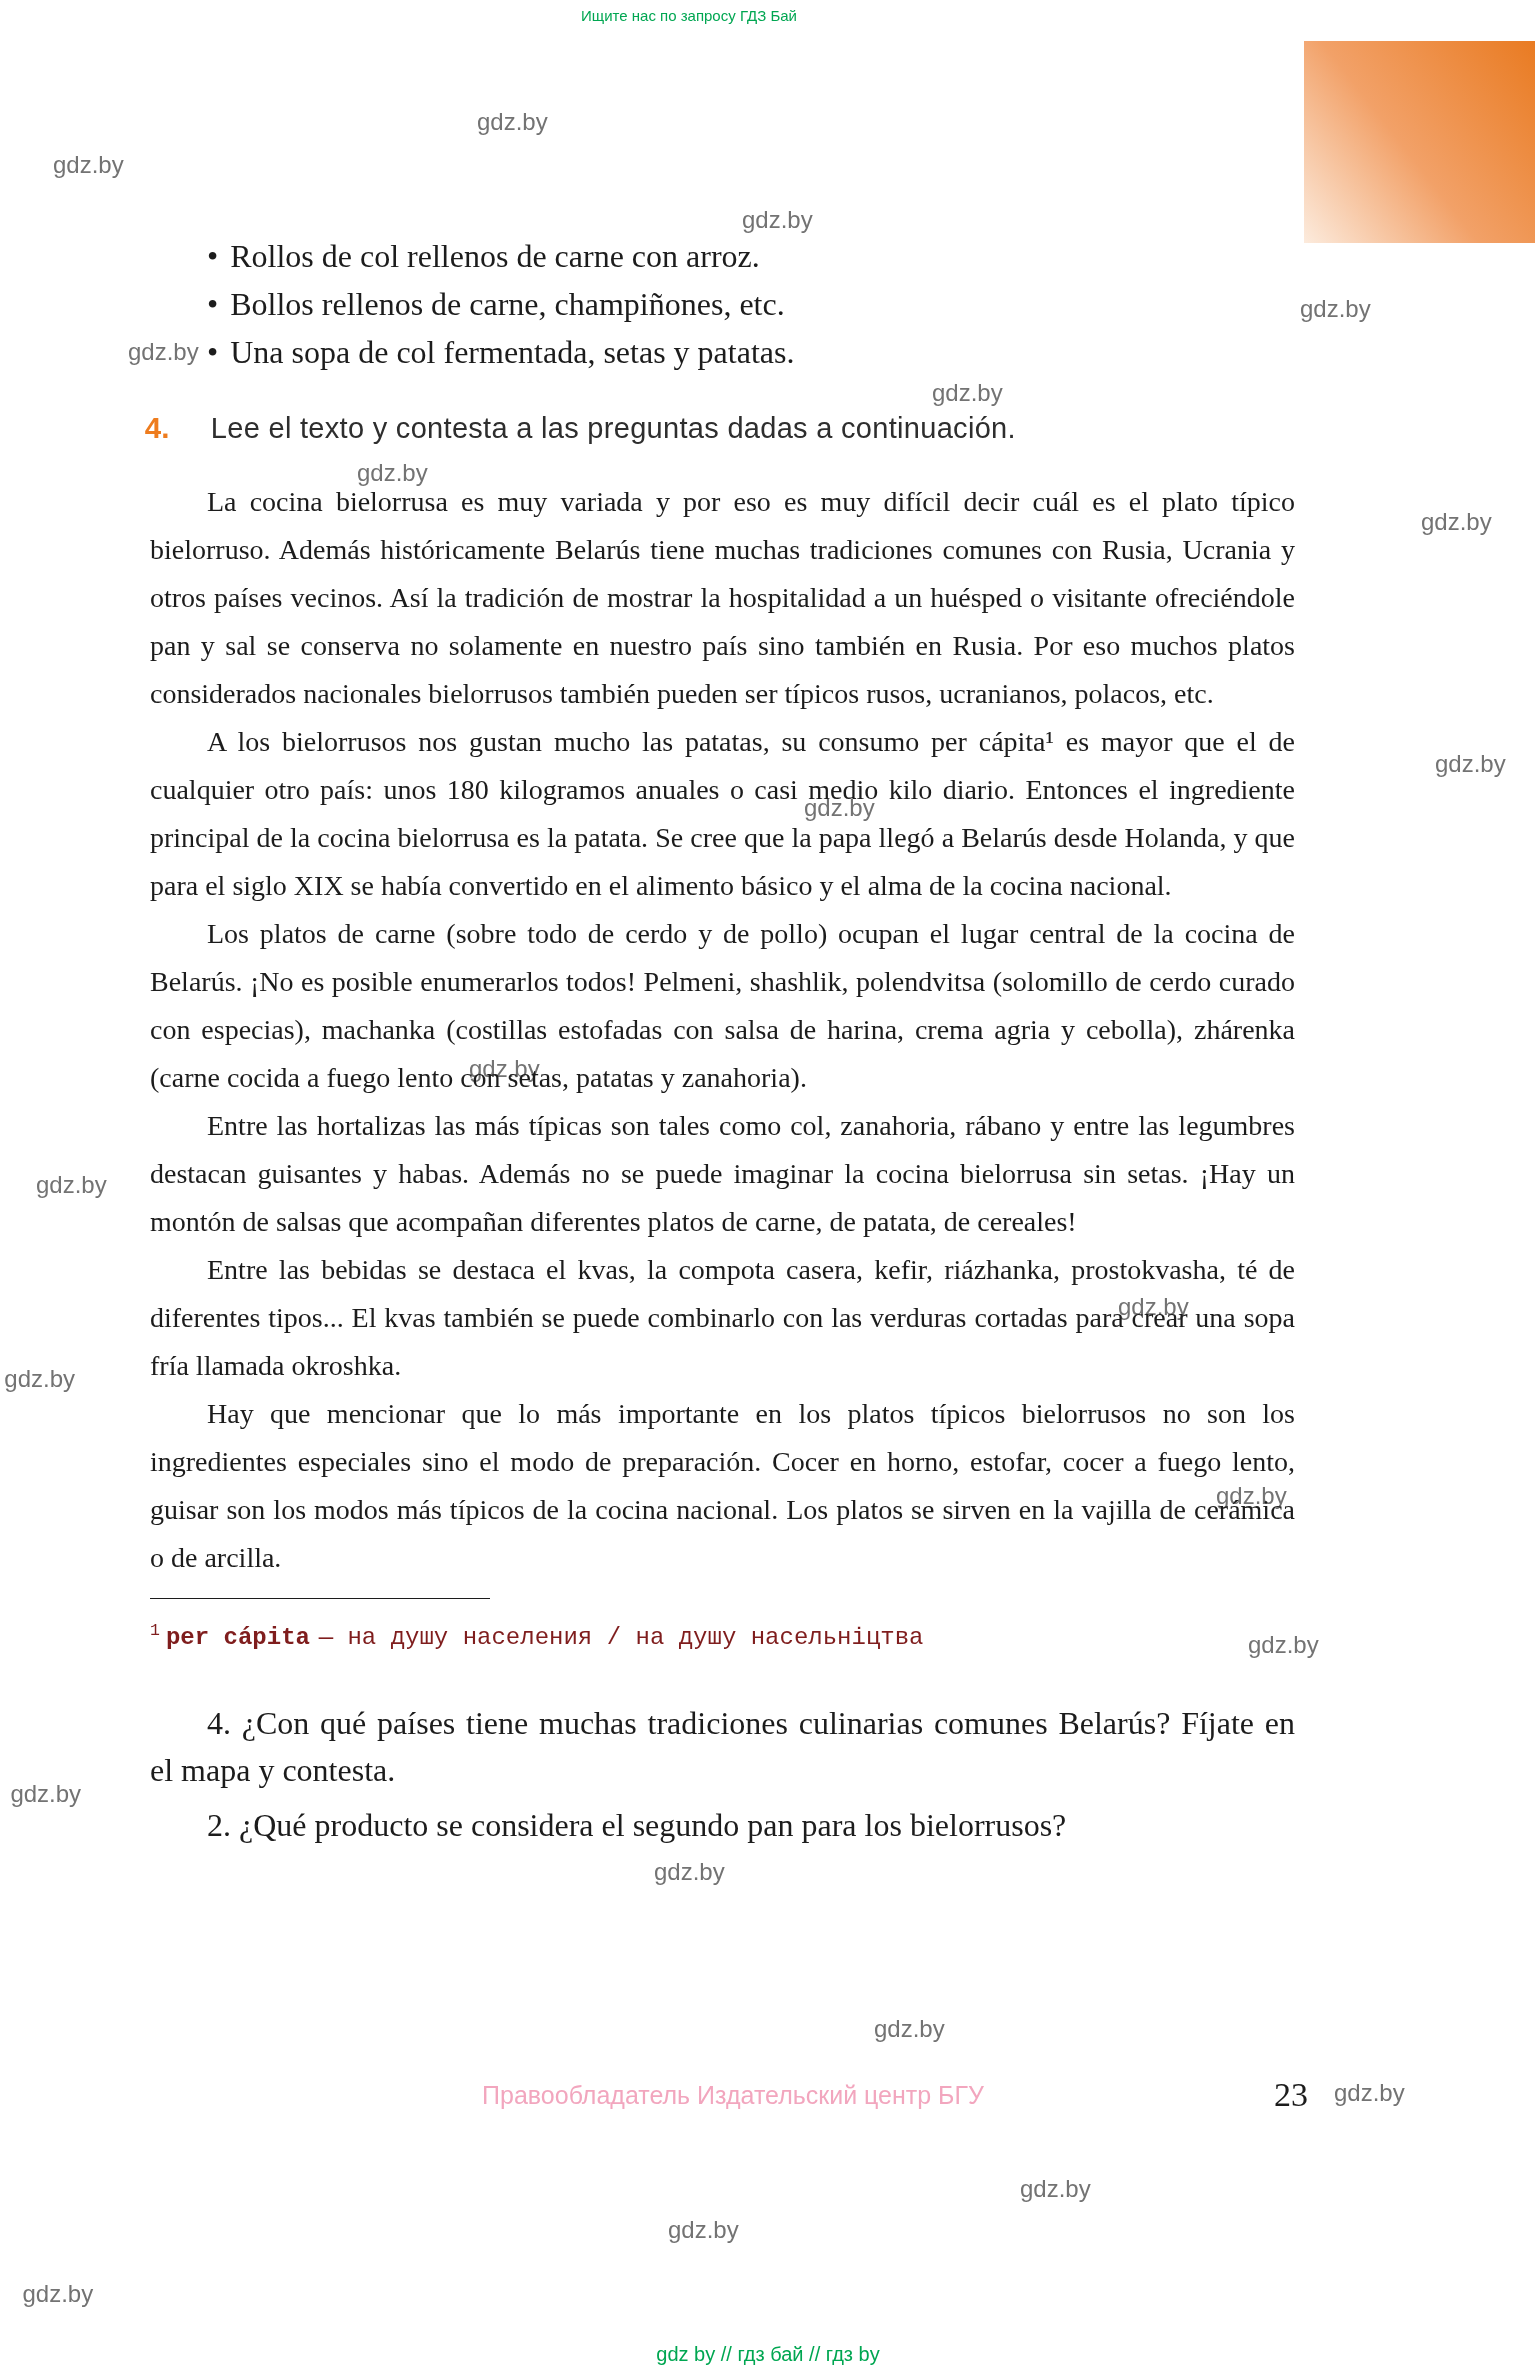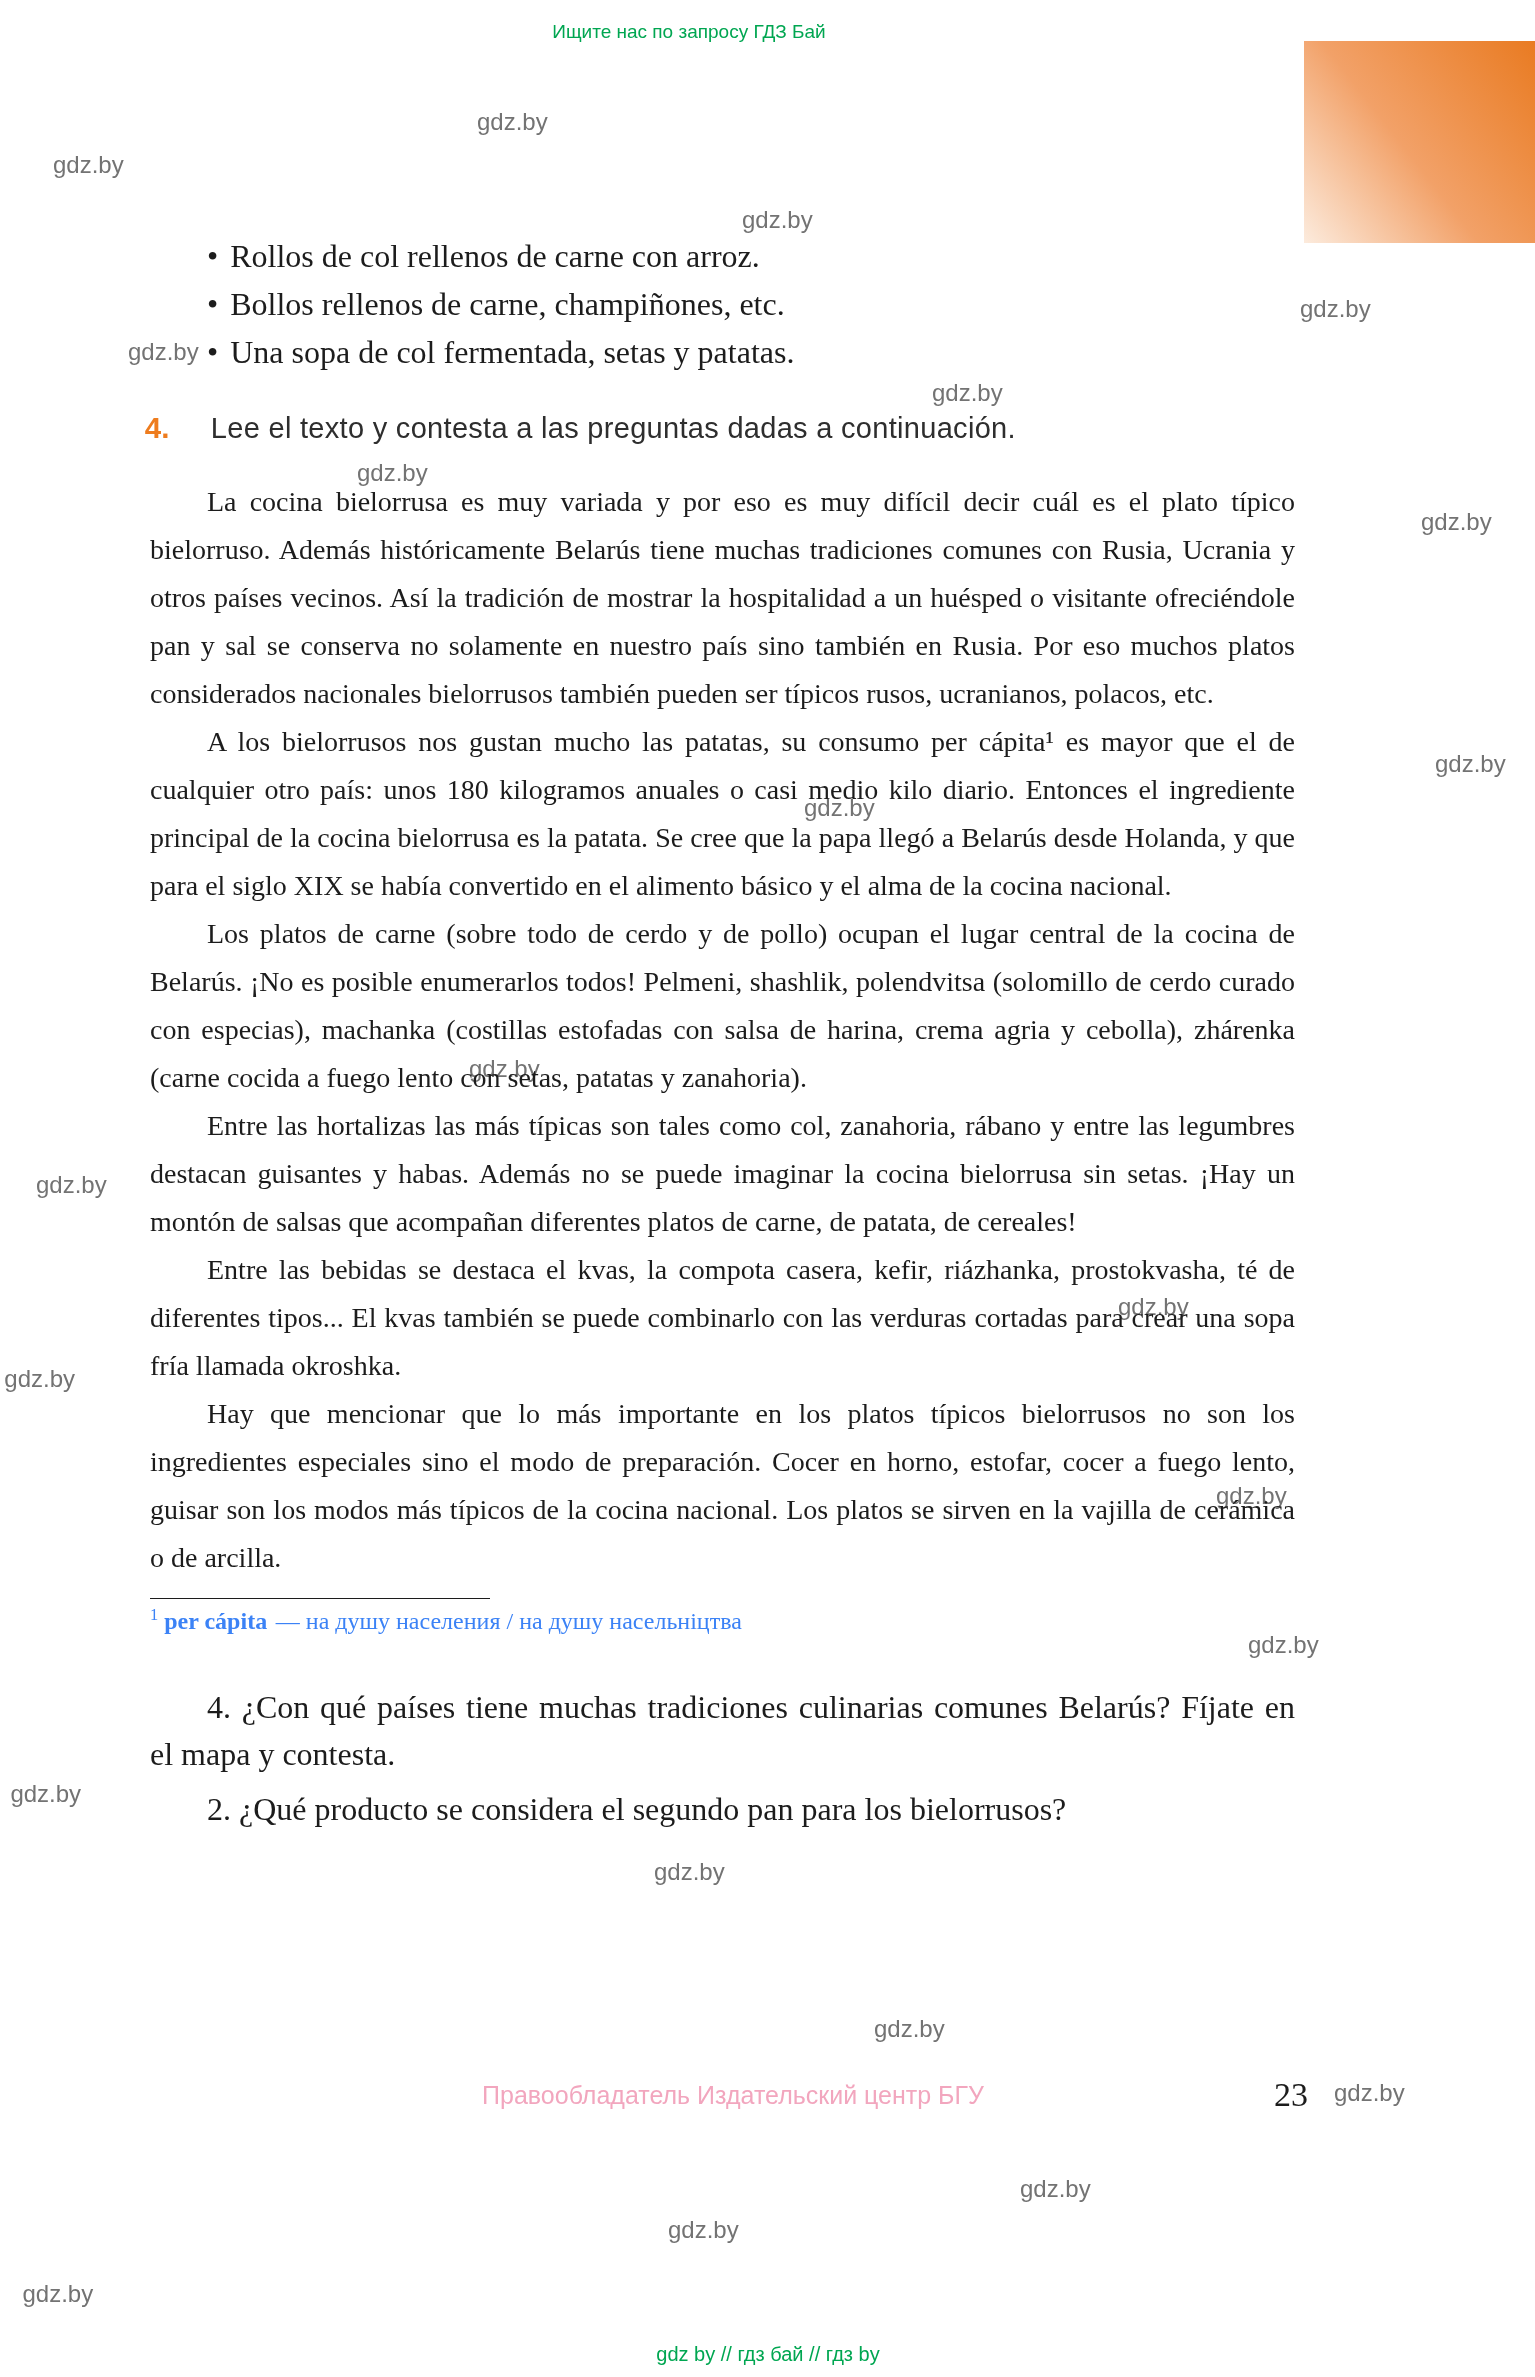--- a/index.html
+++ b/index.html
@@ -6,22 +6,22 @@
   .page{
     position:relative;
     width:1535px;
     height:2377px;
     background:#ffffff;
     overflow:hidden;
     font-family:"Liberation Serif",serif;
     color:#1c1c1c;
   }
   .banner-top{
-    position:absolute;top:21px;left:689px;transform:translateX(-50%);
-    font-family:"Liberation Sans",sans-serif;font-size:19px;color:#00a651;white-space:nowrap;
+    position:absolute;top:7px;left:689px;transform:translateX(-50%);
+    font-family:"Liberation Sans",sans-serif;font-size:15px;color:#00a651;white-space:nowrap;
   }
   .banner-bottom{
     position:absolute;top:2343px;left:768px;transform:translateX(-50%);
     font-family:"Liberation Sans",sans-serif;font-size:20px;color:#00a651;white-space:nowrap;
   }
   .wm{
     position:absolute;
     font-family:"Liberation Sans",sans-serif;
     font-size:24px;color:#737373;white-space:nowrap;
   }
@@ -32,21 +32,21 @@
   .content{position:absolute;left:150px;top:232px;width:1145px;}
   .bullets{margin:0;padding:0 0 0 57px;list-style:none;}
   .bullets li{font-size:32px;line-height:48px;}
   .bullets li::before{content:"\2022";margin-right:12px;}
   .exercise{display:flex;align-items:baseline;margin:35px 0 0 -5.2px;font-family:"Liberation Sans",sans-serif;}
   .ex-num{width:66px;flex:0 0 66px;font-weight:bold;color:#ee7c1e;font-size:29.5px;}
   .ex-text{font-size:29px;color:#2e2e2e;letter-spacing:0.3px;}
   .body-text{margin-top:33px;}
   .body-text p{margin:0;font-size:28px;line-height:48px;text-align:justify;text-indent:57px;}
   .rule{margin-top:15.6px;width:340px;border-top:1.7px solid #1c1c1c;}
-  .footnote{margin-top:6px;font-family:Liberation Serif, serif;font-size:24px;color:#3b82f6;}
+  .footnote{margin-top:22px;font-family:Liberation Mono, monospace;font-size:24px;color:#7f1d1d;}
   .footnote sup{font-size:16.5px;margin-right:6px;}
   .footnote .term{font-weight:bold;margin-right:8.7px;}
   .questions{margin-top:49px;}
   .questions p{margin:0;font-size:32px;line-height:47px;text-align:justify;text-indent:57px;}
   .questions p + p{margin-top:8.7px;}
   .copyright{
     position:absolute;top:2081px;left:733px;transform:translateX(-50%);
     font-family:"Liberation Sans",sans-serif;font-size:25px;color:#f2a6be;white-space:nowrap;
   }
   .page-number{position:absolute;top:2076px;left:1274px;font-size:34px;color:#1c1c1c;}

